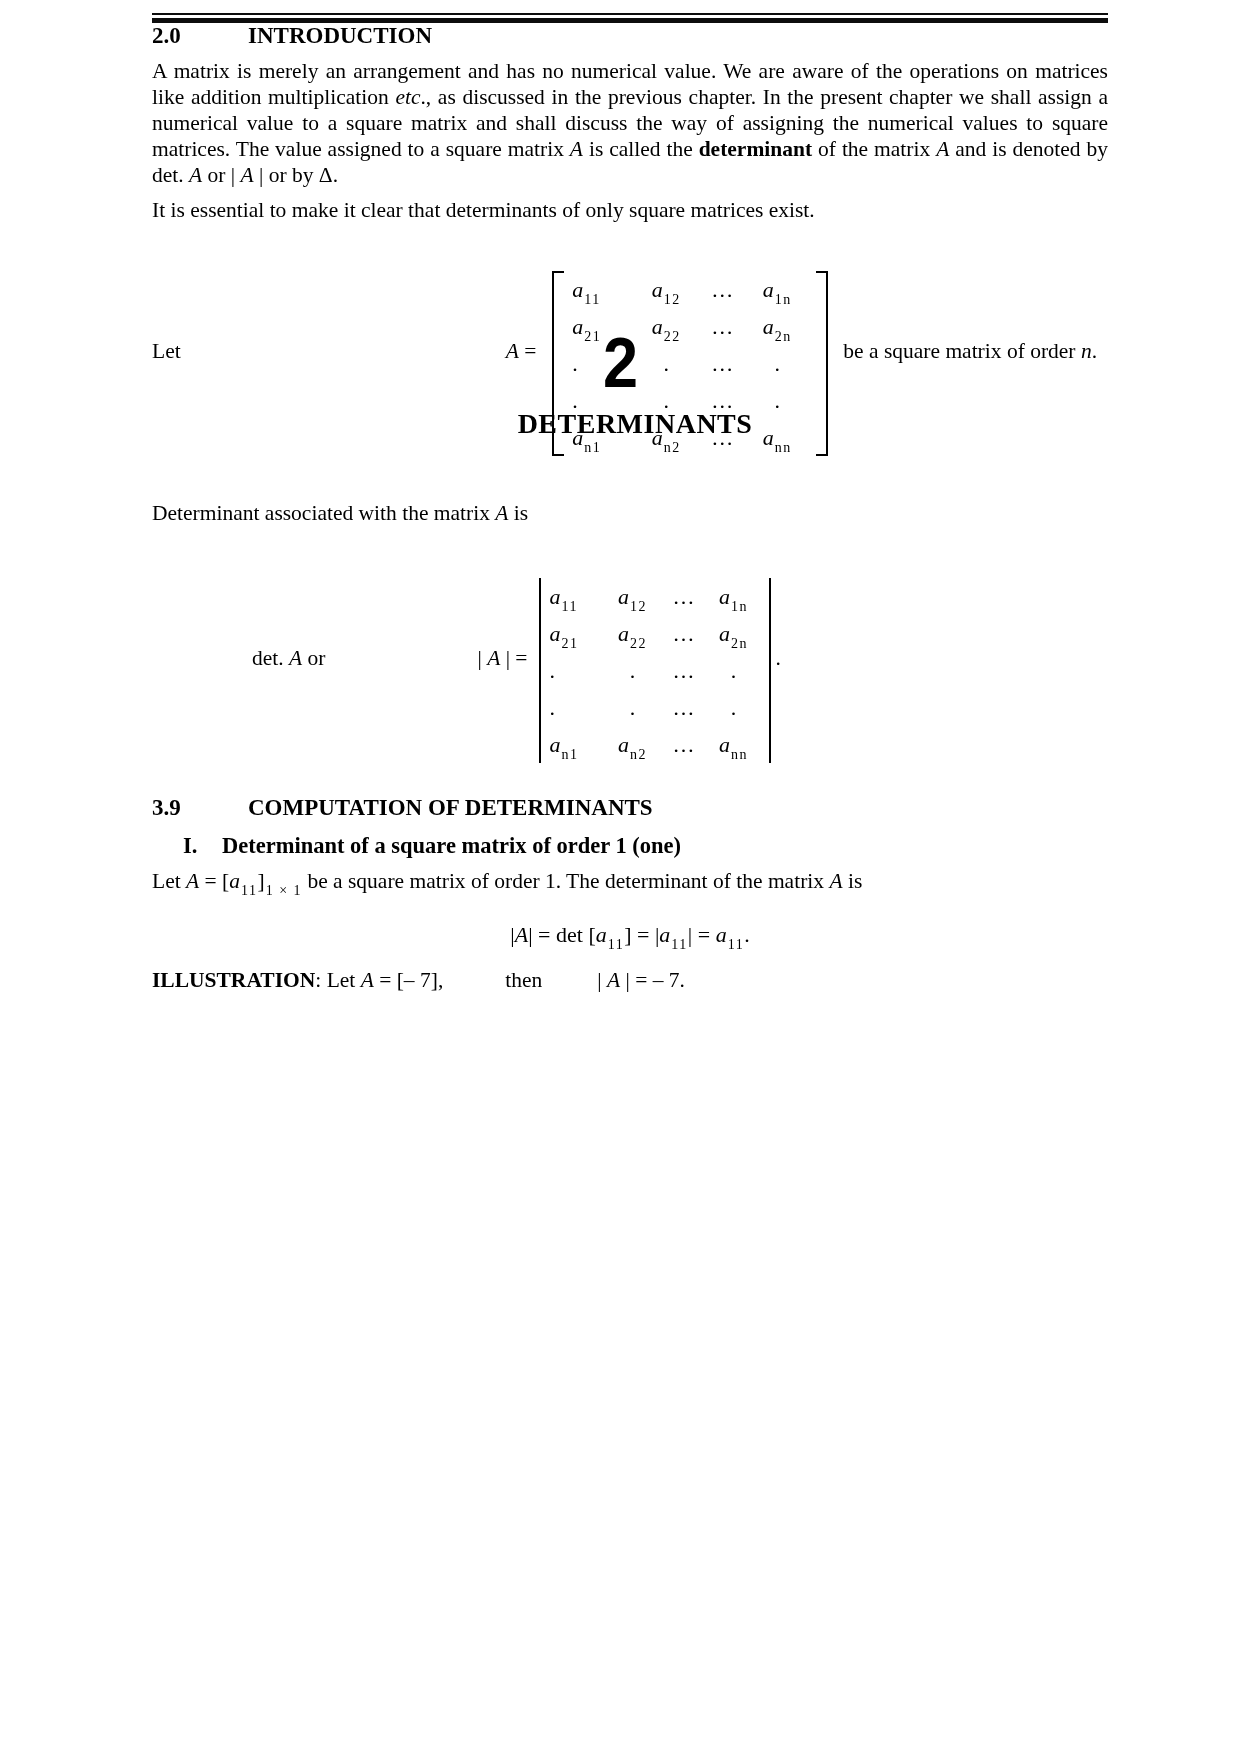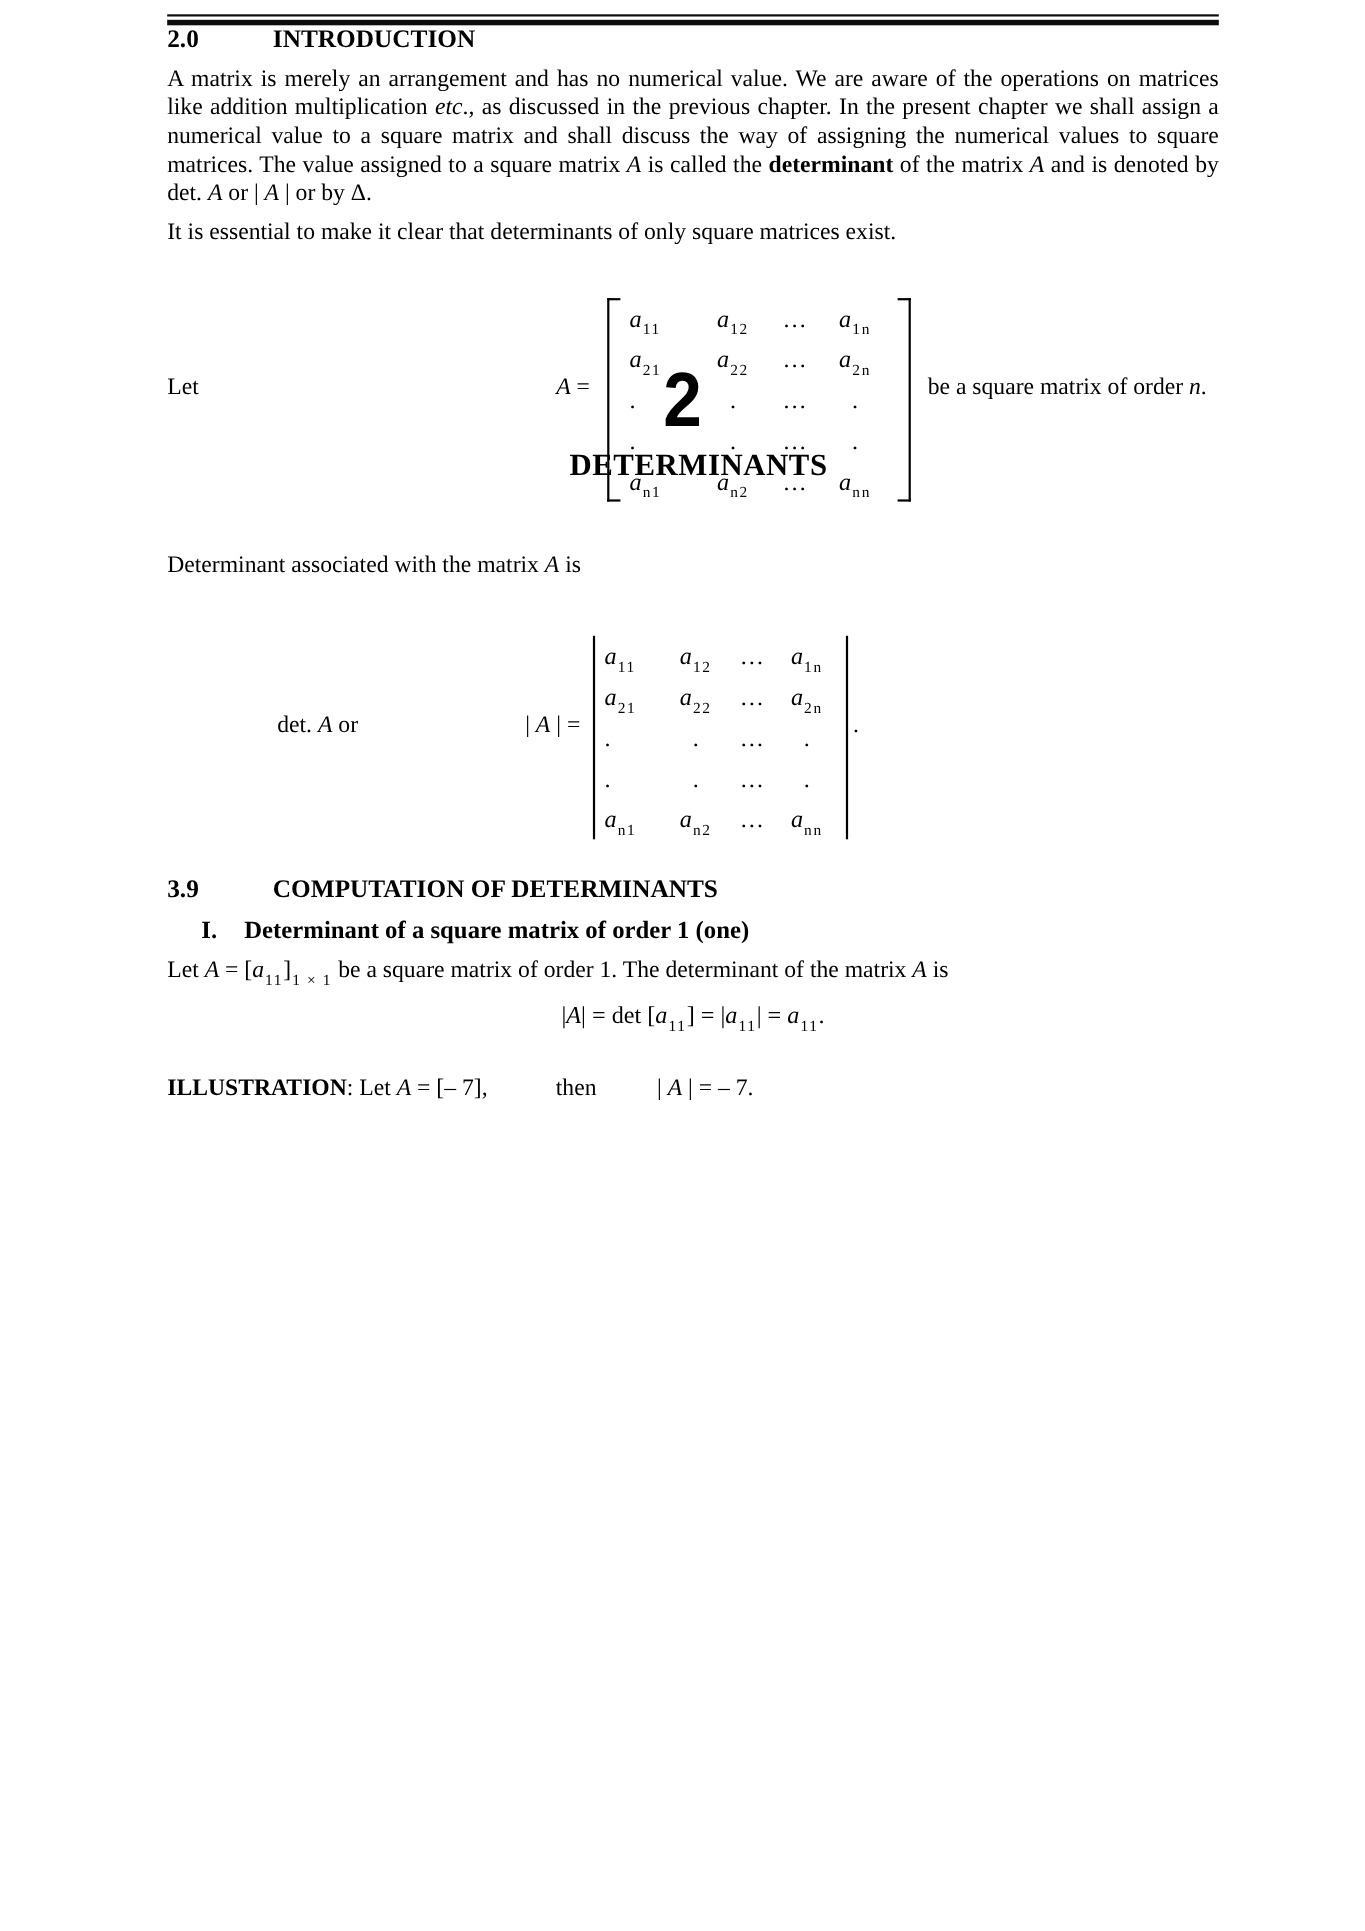--- a/index.html
+++ b/index.html
@@ -103,26 +103,26 @@
     vertical-align: -7px;
     line-height: 0;
   }
   .det-label { margin-left: 100px; white-space: nowrap; }
   .det-lhs { margin-left: 152px; white-space: nowrap; }
   .det-matrix { margin-left: 12px; }
   .trail-period { margin-left: 4px; }
 
   .equation {
     text-align: center;
-    margin-top: 16px;
+    margin-top: 28px;
     font-size: 22px;
   }
   .illustration {
     display: flex;
-    margin-top: 40px;
+    margin-top: 20px;
     align-items: baseline;
   }
   .then-word { margin-left: 62px; }
   .illus-result { margin-left: 55px; }
   i { font-style: italic; }
   b { font-weight: bold; }
 </style>
 </head>
 <body>
 

